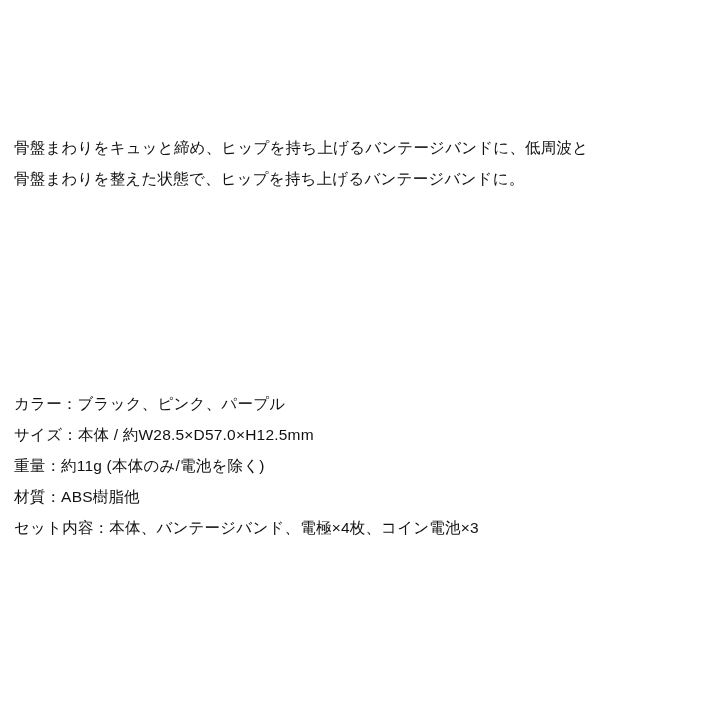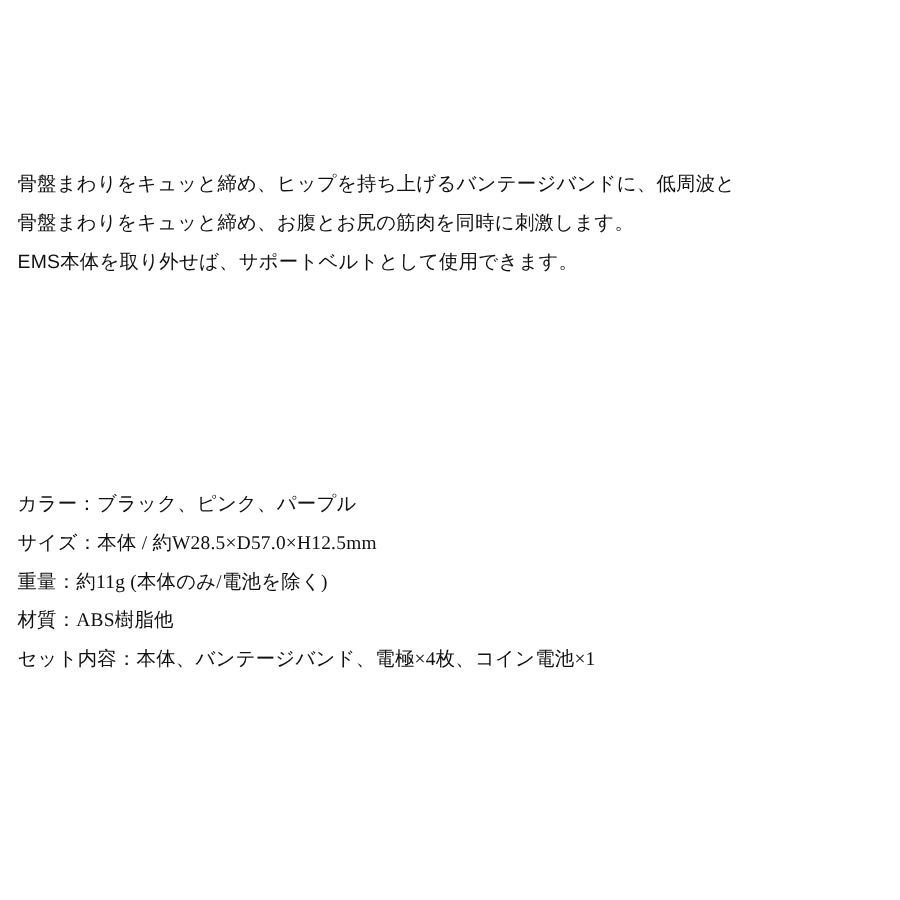--- a/index.html
+++ b/index.html
@@ -25,45 +25,43 @@
   .block {
     position: absolute;
     left: 14px;
     right: 14px;
   }
   .desc-block {
     top: 92px;
   }
   .spec-block {
     top: 348px;
-    font-family: Liberation Serif, serif;
   }
   .line {
     font-size: 15.5px;
     line-height: 31px;
     letter-spacing: 0.2px;
     color: #111111;
     white-space: pre;
   }
   .line.indented {
     padding-left: 80px;
   }
 </style>
 </head>
 <body>
 
 <div class="page">
 
   <div class="block desc-block">
     <div class="line">骨盤まわりをキュッと締め、ヒップを持ち上げるバンテージバンドに、低周波と</div>
-    <div class="line">骨盤まわりをキュッと締め、お腹とお尻の筋肉を同時に刺激します。</div>
-    <div class="line">EMS本体を取り外せば、サポートベルトとして使用できます。</div>
+    <div class="line">骨盤まわりを整えた状態で、ヒップを持ち上げるバンテージバンドに。</div>
   </div>
 
   <div class="block spec-block">
     <div class="line">カラー：ブラック、ピンク、パープル</div>
     <div class="line">サイズ：本体 / 約W28.5×D57.0×H12.5mm</div>
     <div class="line">重量：約11g (本体のみ/電池を除く)</div>
     <div class="line">材質：ABS樹脂他</div>
-    <div class="line">セット内容：本体、バンテージバンド、電極×4枚、コイン電池×1</div>
+    <div class="line">セット内容：本体、バンテージバンド、電極×4枚、コイン電池×3</div>
   </div>
 
 </div>
 
 </body></html>

